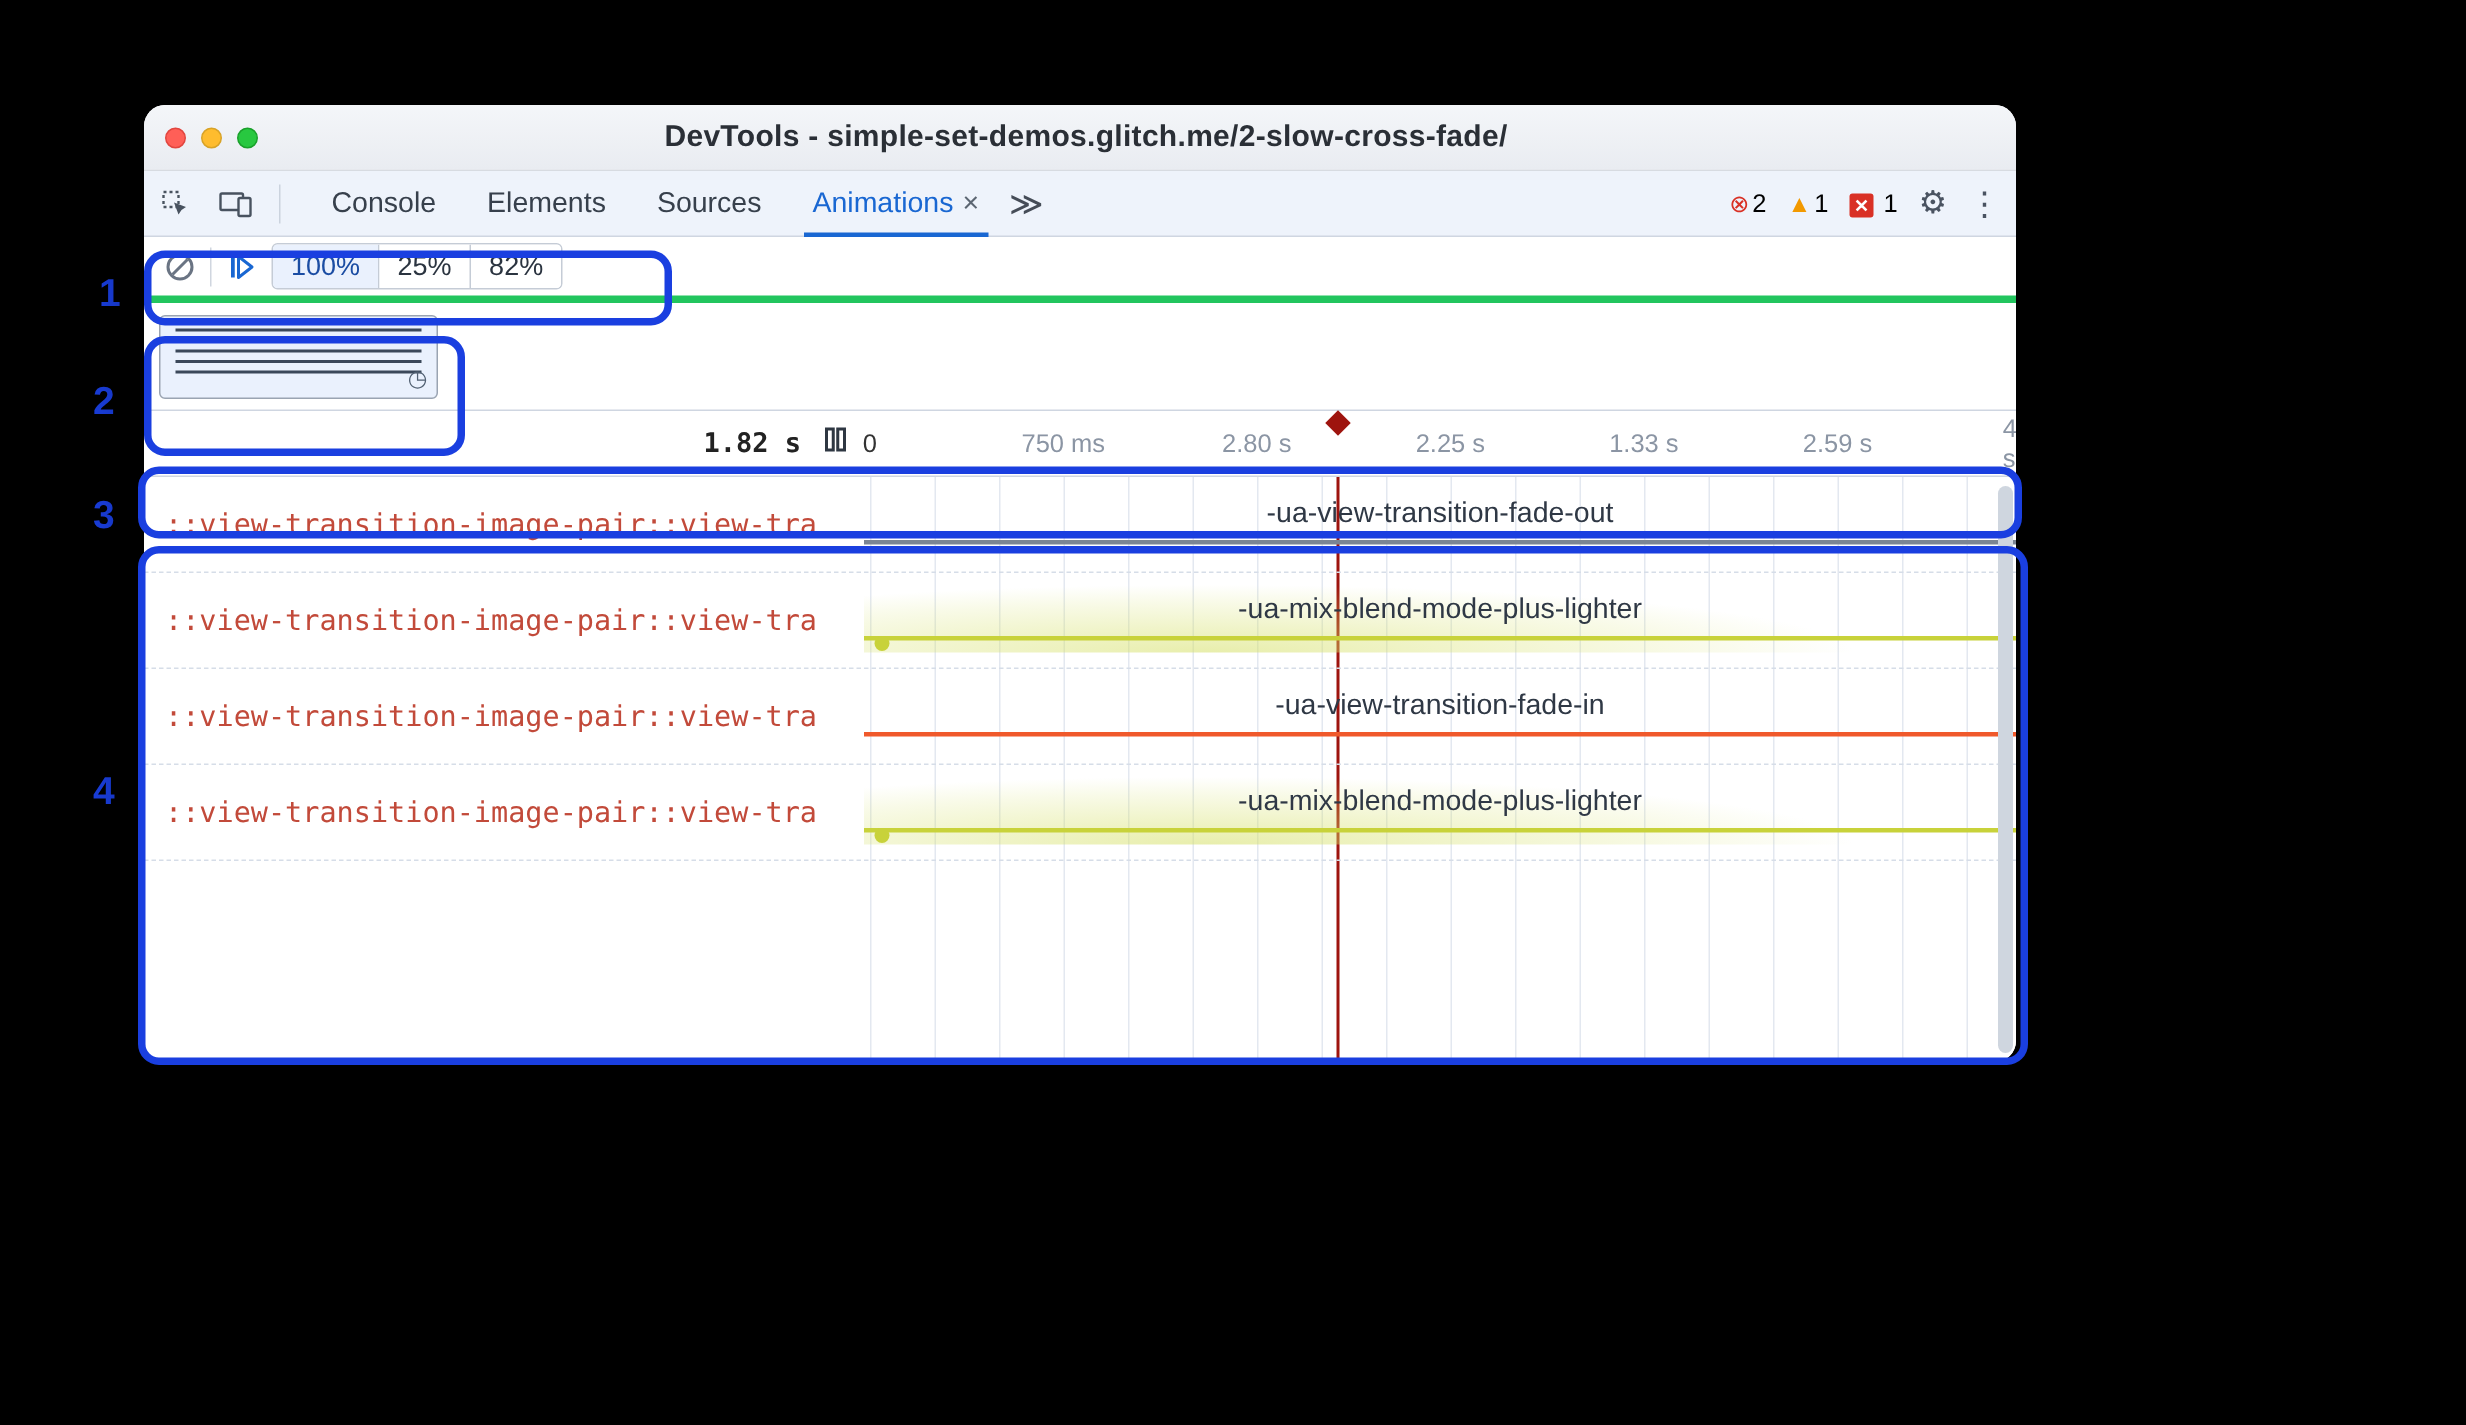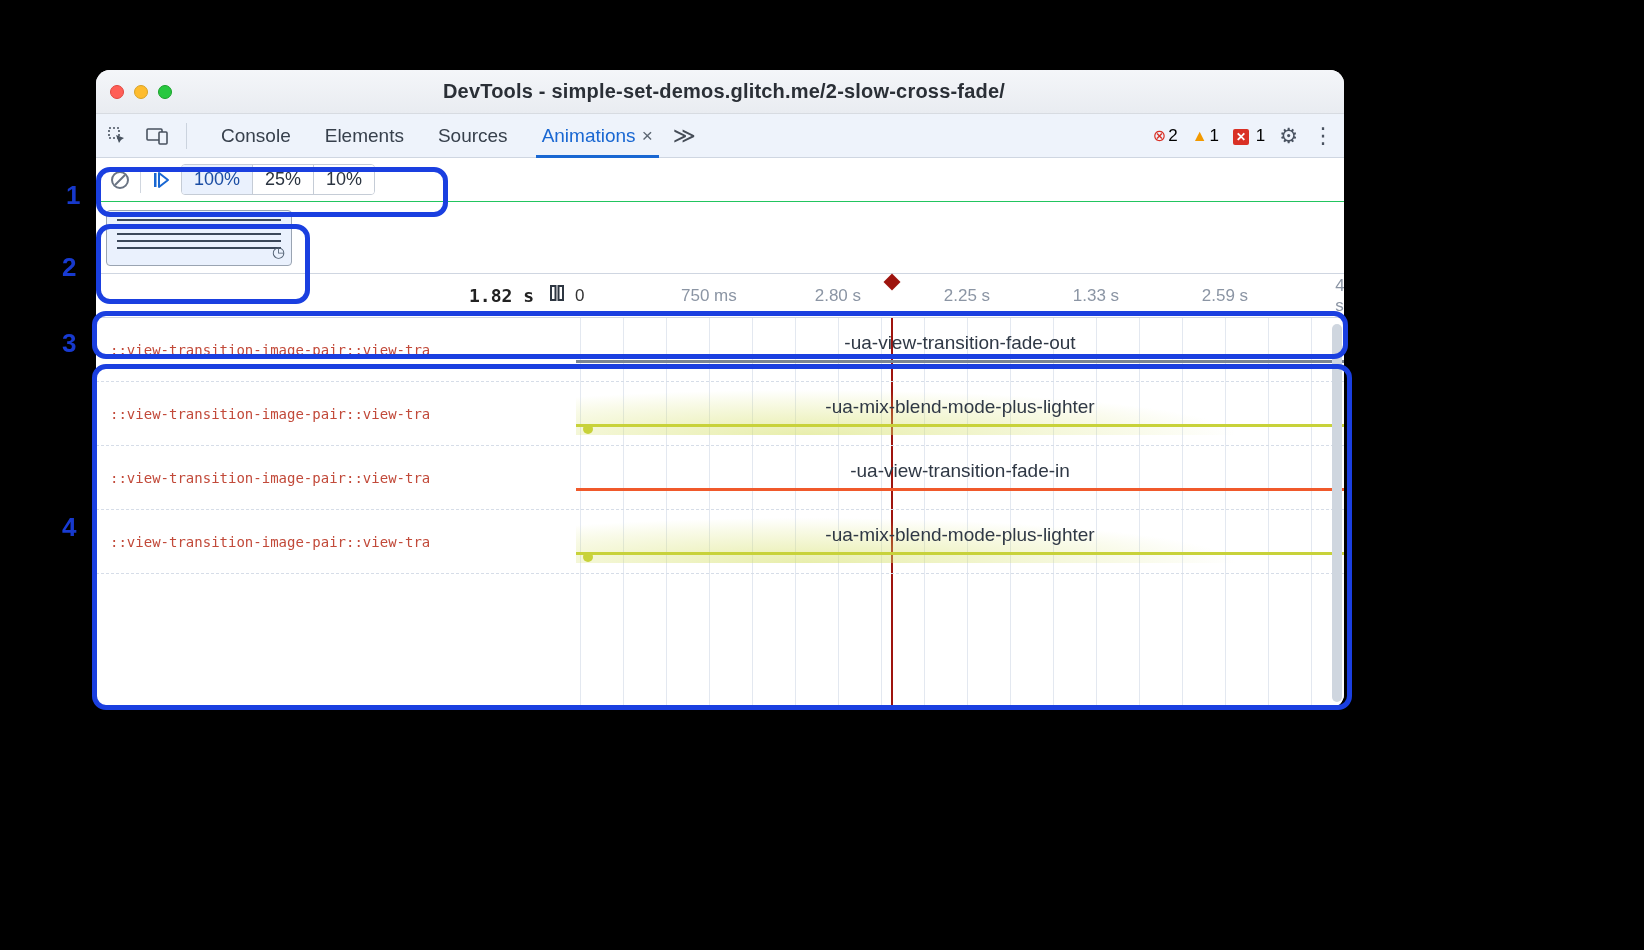--- a/index.html
+++ b/index.html
@@ -38,21 +38,21 @@
   .tab .close { margin-left: 6px; color:#5c6672; }
   .overflow { color:#454c57; font-size: 22px; }
   .right-icons { margin-left:auto; display:flex; align-items:center; gap: 14px; font-size:17px;}
   .err-badge .ei { margin-right: 2px;}
   .ei-red-circle { color:#d93025; font-size:16px}
   .ei-orange-tri { color:#f29900; font-size:16px}
   .ei-red-square { display:inline-flex; width:16px; height:16px; background:#d93025; color:#fff; align-items:center; justify-content:center; font-size:12px; border-radius:2px; font-weight:700;}
 
   .toolbar {
     height: 44px; background: #fff; display:flex; align-items: center;
-    padding: 0 10px; gap: 6px; border-bottom: 1px solid #22c55e; font-size: 18px;
+    padding: 0 10px; gap: 6px; border-bottom: 5px solid #22c55e; font-size: 18px;
   }
   .btn-clear, .btn-play { width:28px; height:28px; display:inline-flex; align-items:center; justify-content:center; border-radius:4px; }
   .btn-clear { color:#5f6a78; }
   .btn-play { color:#1967d2; }
   .vdiv { width:1px; height:26px; background:#d0d6df; }
   .speed-group { display:flex; border:1px solid #c5ccd6; border-radius:4px; overflow:hidden; }
   .speed { padding: 4px 12px; font-size:18px; color:#2b3440; background:#fff; border-right:1px solid #c5ccd6; }
   .speed:last-child { border-right:none;}
   .speed.active { background:#eaf1fd; color:#1b4da3; font-weight:500;}
 
@@ -83,21 +83,21 @@
     content:""; position:absolute; top:0; bottom:0; width:2px; background:#9e140e;
     left: var(--ph); transform: translateX(-50%);
   }
   .rows-layer { display:flex; flex-direction:column; }
   .trk-row {
     height: 64px; display:flex; align-items:center; position:relative;
     border-bottom: 1px dashed #d6dde8;
   }
   .trk-left {
     width:480px; flex:0 0 480px; padding: 0 6px 0 14px; white-space:nowrap; overflow:hidden;
-    font-family: "SF Mono", Menlo, Consolas, monospace; font-size:14px; color:#c24a3a;
+    font-family: "SF Mono", Menlo, Consolas, monospace; font-size:19px; color:#c24a3a;
   }
   .trk-right { position: relative; flex:1; height:100%; }
   .anim-bar {
     position:absolute; left:0; right:0; top:50%; transform:translateY(0);
     height:3px;
   }
   .anim-label {
     position:absolute; left:0; right:0; top: 14px; text-align:center;
     font-size:19px; color:#2f3845;
     font-family: -apple-system, BlinkMacSystemFont, "Segoe UI", Arial, sans-serif;
@@ -176,21 +176,21 @@
       <span class="vdiv"></span>
       <span class="btn-play">
         <svg width="18" height="18" viewBox="0 0 18 18">
             <rect x="2" y="2" width="2.5" height="14" fill="#1967d2"></rect>
             <path d="M7 2 L16 9 L7 16 Z" fill="none" stroke="#1967d2" stroke-width="2" stroke-linejoin="round"></path>
           </svg>
       </span>
       <div class="speed-group" id="speed-group">
           <div class="speed active">100%</div>
           <div class="speed">25%</div>
-          <div class="speed">10%</div>
+          <div class="speed">82%</div>
         </div>
     </div>
 
     <div class="buffer-row">
       <div class="buffer-thumb">
         <div class="line"></div>
           <div class="line"></div>
           <div class="line"></div>
           <div class="line"></div>
           <div class="line"></div>

